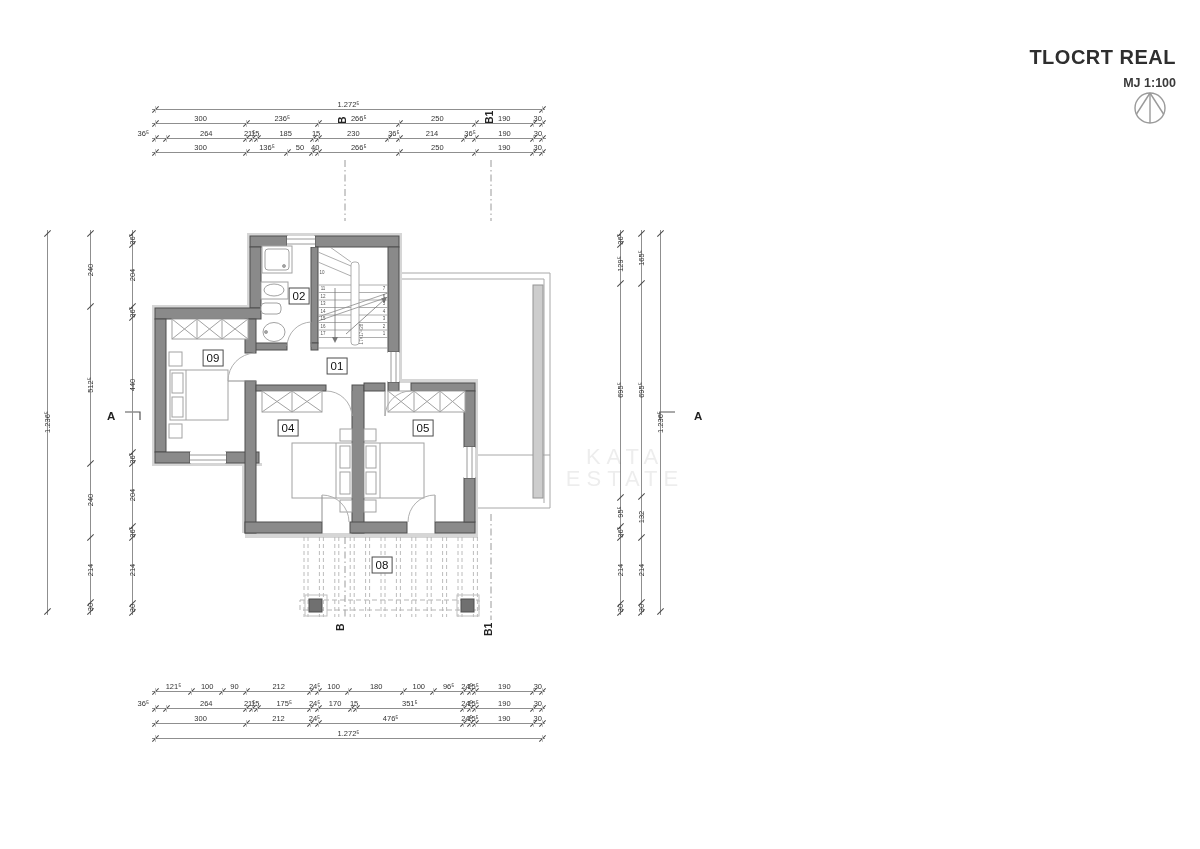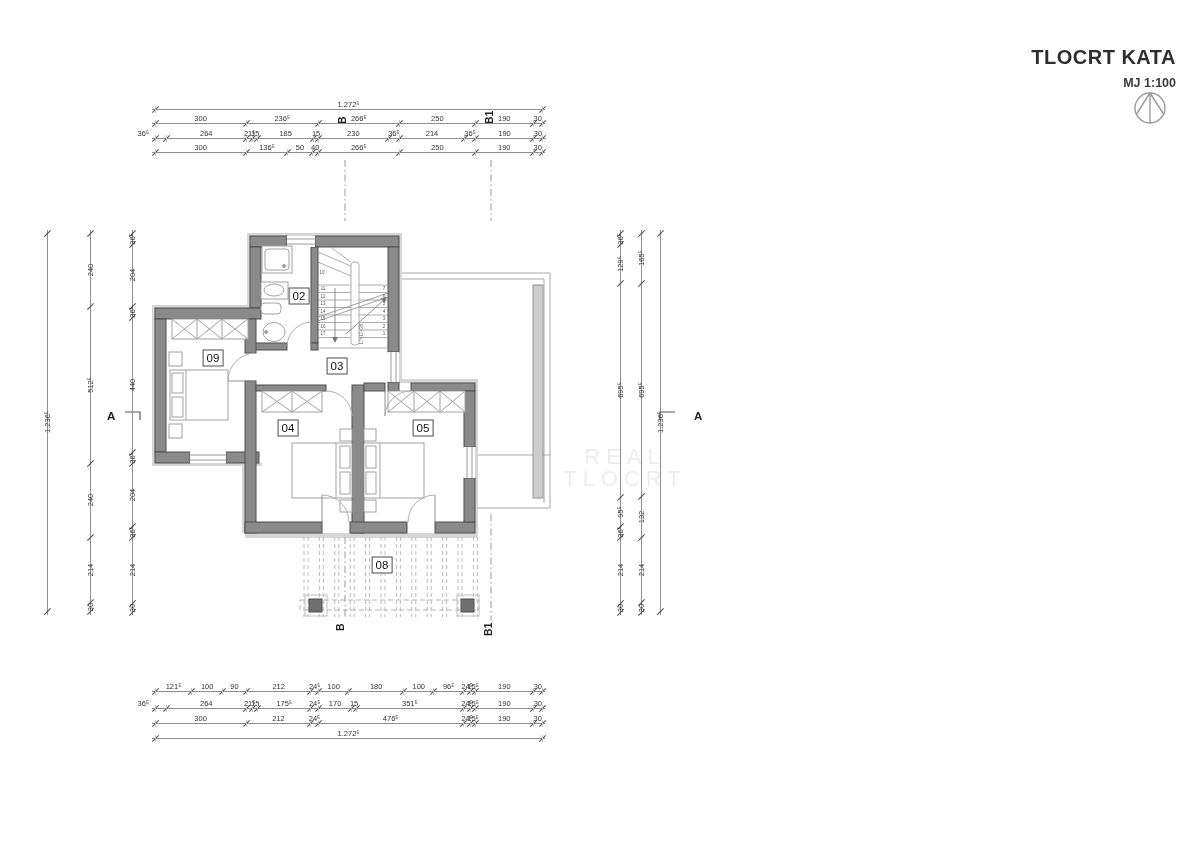--- a/index.html
+++ b/index.html
@@ -25,21 +25,21 @@
   #wm1{position:absolute;left:488px;top:358px;width:240px;text-align:center;font-size:96px;font-weight:bold;
        color:rgba(80,80,80,0.10);letter-spacing:18px;line-height:1;pointer-events:none;}
   #wm2{position:absolute;left:540px;top:446px;width:170px;text-align:center;font-size:22px;
        color:rgba(80,80,80,0.10);letter-spacing:6px;line-height:1;pointer-events:none;}
 </style>
 </head>
 <body>
 
 <div id="page">
 
-  <div id="title-main">TLOCRT KATA</div>
+  <div id="title-main">TLOCRT REAL</div>
   <div id="title-scale">MJ 1:100</div>
 
   <svg id="plan-svg" width="1200" height="849" viewBox="0 0 1200 849">
 
     <g stroke="#9a9a9a" fill="none" stroke-width="1.4">
       <circle cx="1150" cy="108" r="15"></circle>
       <line x1="1150" y1="93" x2="1150" y2="123"></line>
       <line x1="1150" y1="93" x2="1136.5" y2="114"></line>
       <line x1="1150" y1="93" x2="1163.5" y2="114"></line>
     </g>
@@ -545,21 +545,21 @@
       <div class="dlabv" style="left: 638px; top: 517.125px;">132</div>
       <div class="tick" style="left: 640.5px; top: 532.855px;"></div>
       <div class="dlabv" style="left: 638px; top: 570.15px;">214</div>
       <div class="tick" style="left: 640.5px; top: 598.446px;"></div>
       <div class="dlabv" style="left: 638px; top: 607.543px;">30</div>
       <div class="tick" style="left: 640.5px; top: 607.64px;"></div>
       <div class="dline" style="left: 660px; top: 230px; width: 1px; height: 384.987px;"></div>
       <div class="tick" style="left: 659.5px; top: 228.5px;"></div>
       <div class="dlabv" style="left: 657px; top: 422.494px;">1.236⁵</div>
       <div class="tick" style="left: 659.5px; top: 607.487px;"></div>
-      <div class="roomlab" style="left: 337px; top: 366px;">03</div>
+      <div class="roomlab" style="left: 337px; top: 366px;">01</div>
       <div class="roomlab" style="left: 299px; top: 296px;">02</div>
       <div class="roomlab" style="left: 213px; top: 358px;">09</div>
       <div class="roomlab" style="left: 288px; top: 428px;">04</div>
       <div class="roomlab" style="left: 423px; top: 428px;">05</div>
       <div class="roomlab" style="left: 382px; top: 565px;">08</div>
       <div class="stairnum" style="left: 322px; top: 273px;">10</div>
       <div class="stairnum" style="left: 323px; top: 289px;">11</div>
       <div class="stairnum" style="left: 323px; top: 296.5px;">12</div>
       <div class="stairnum" style="left: 323px; top: 304px;">13</div>
       <div class="stairnum" style="left: 323px; top: 311.5px;">14</div>
@@ -569,14 +569,14 @@
       <div class="stairnum" style="left: 384px; top: 289px;">7</div>
       <div class="stairnum" style="left: 384px; top: 296.5px;">6</div>
       <div class="stairnum" style="left: 384px; top: 304px;">5</div>
       <div class="stairnum" style="left: 384px; top: 311.5px;">4</div>
       <div class="stairnum" style="left: 384px; top: 319px;">3</div>
       <div class="stairnum" style="left: 384px; top: 326.5px;">2</div>
       <div class="stairnum" style="left: 384px; top: 334px;">1</div>
       <div class="stairann" style="left: 360px; top: 334px;">17×17⁶/28</div>
     </div>
 
-  <div id="wm2">REAL TLOCRT</div>
+  <div id="wm2">KATA ESTATE</div>
 </div>
 
 </body></html>

